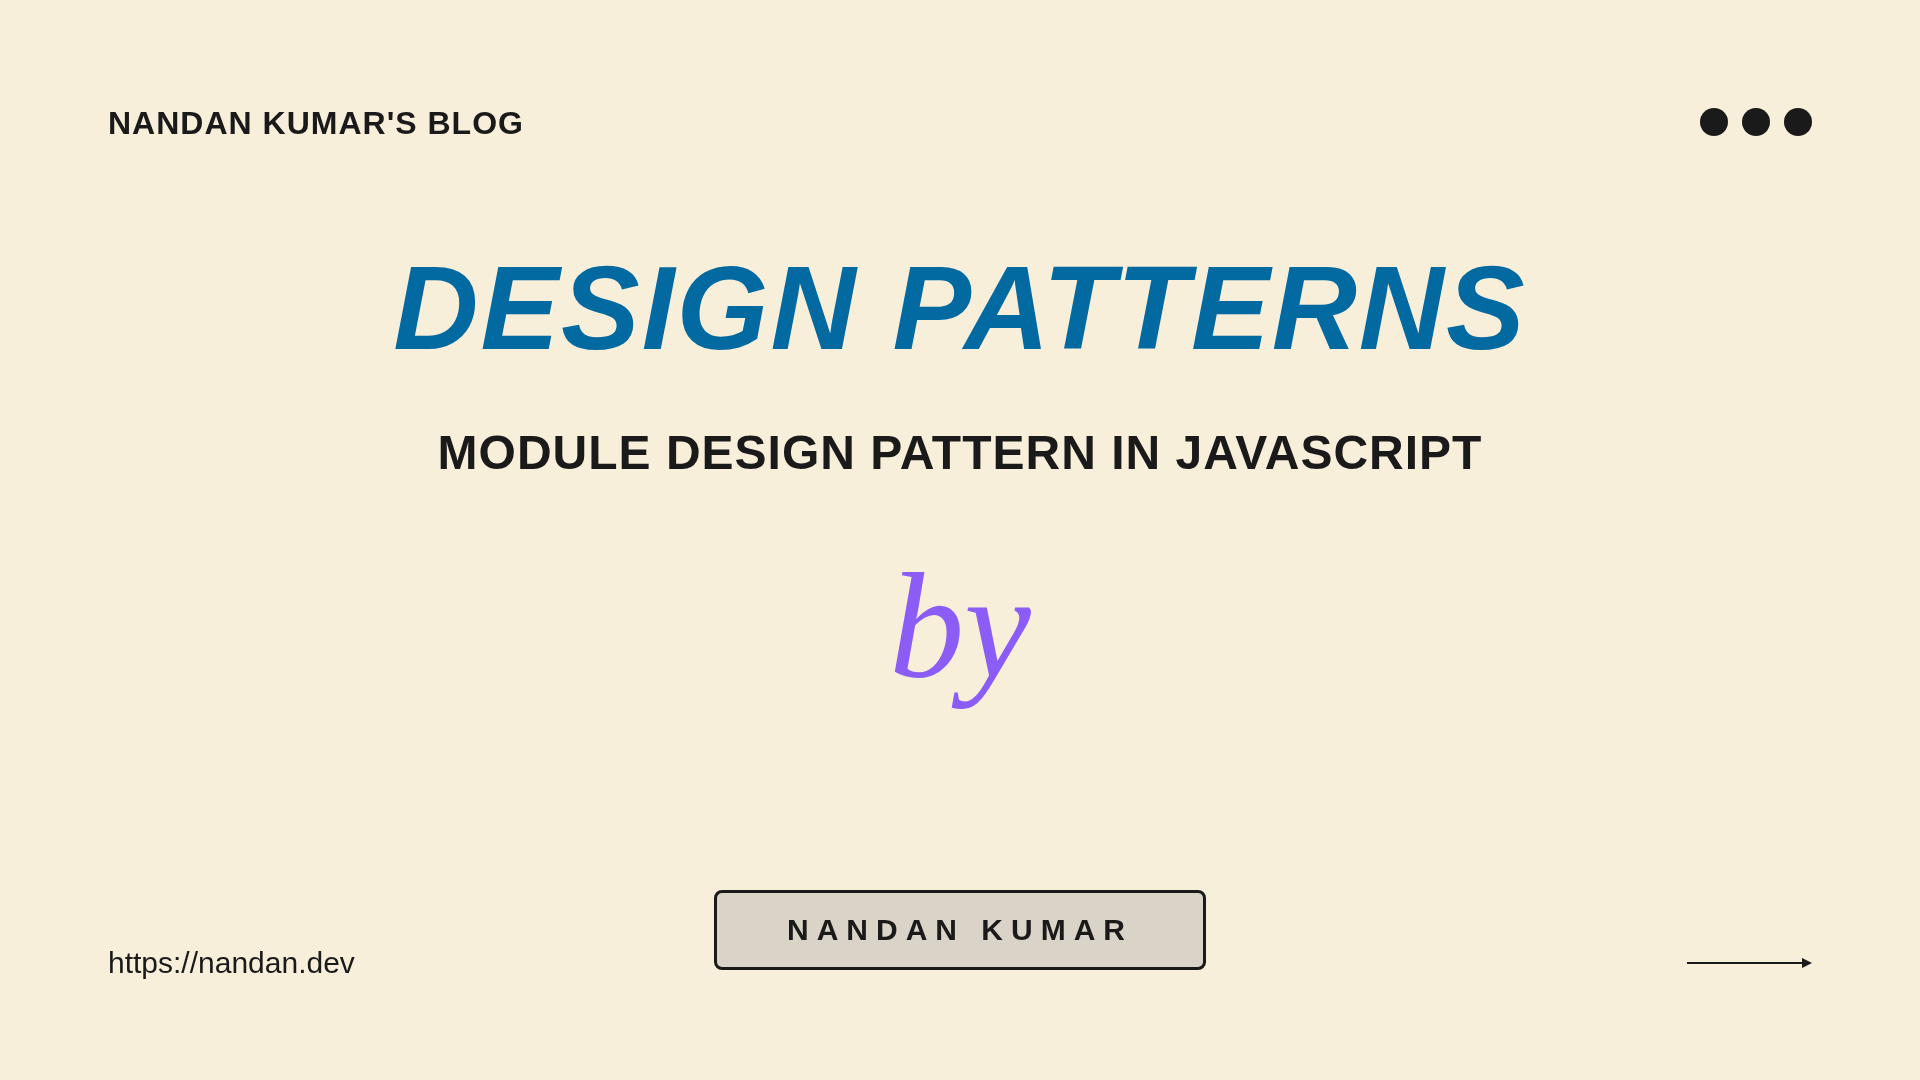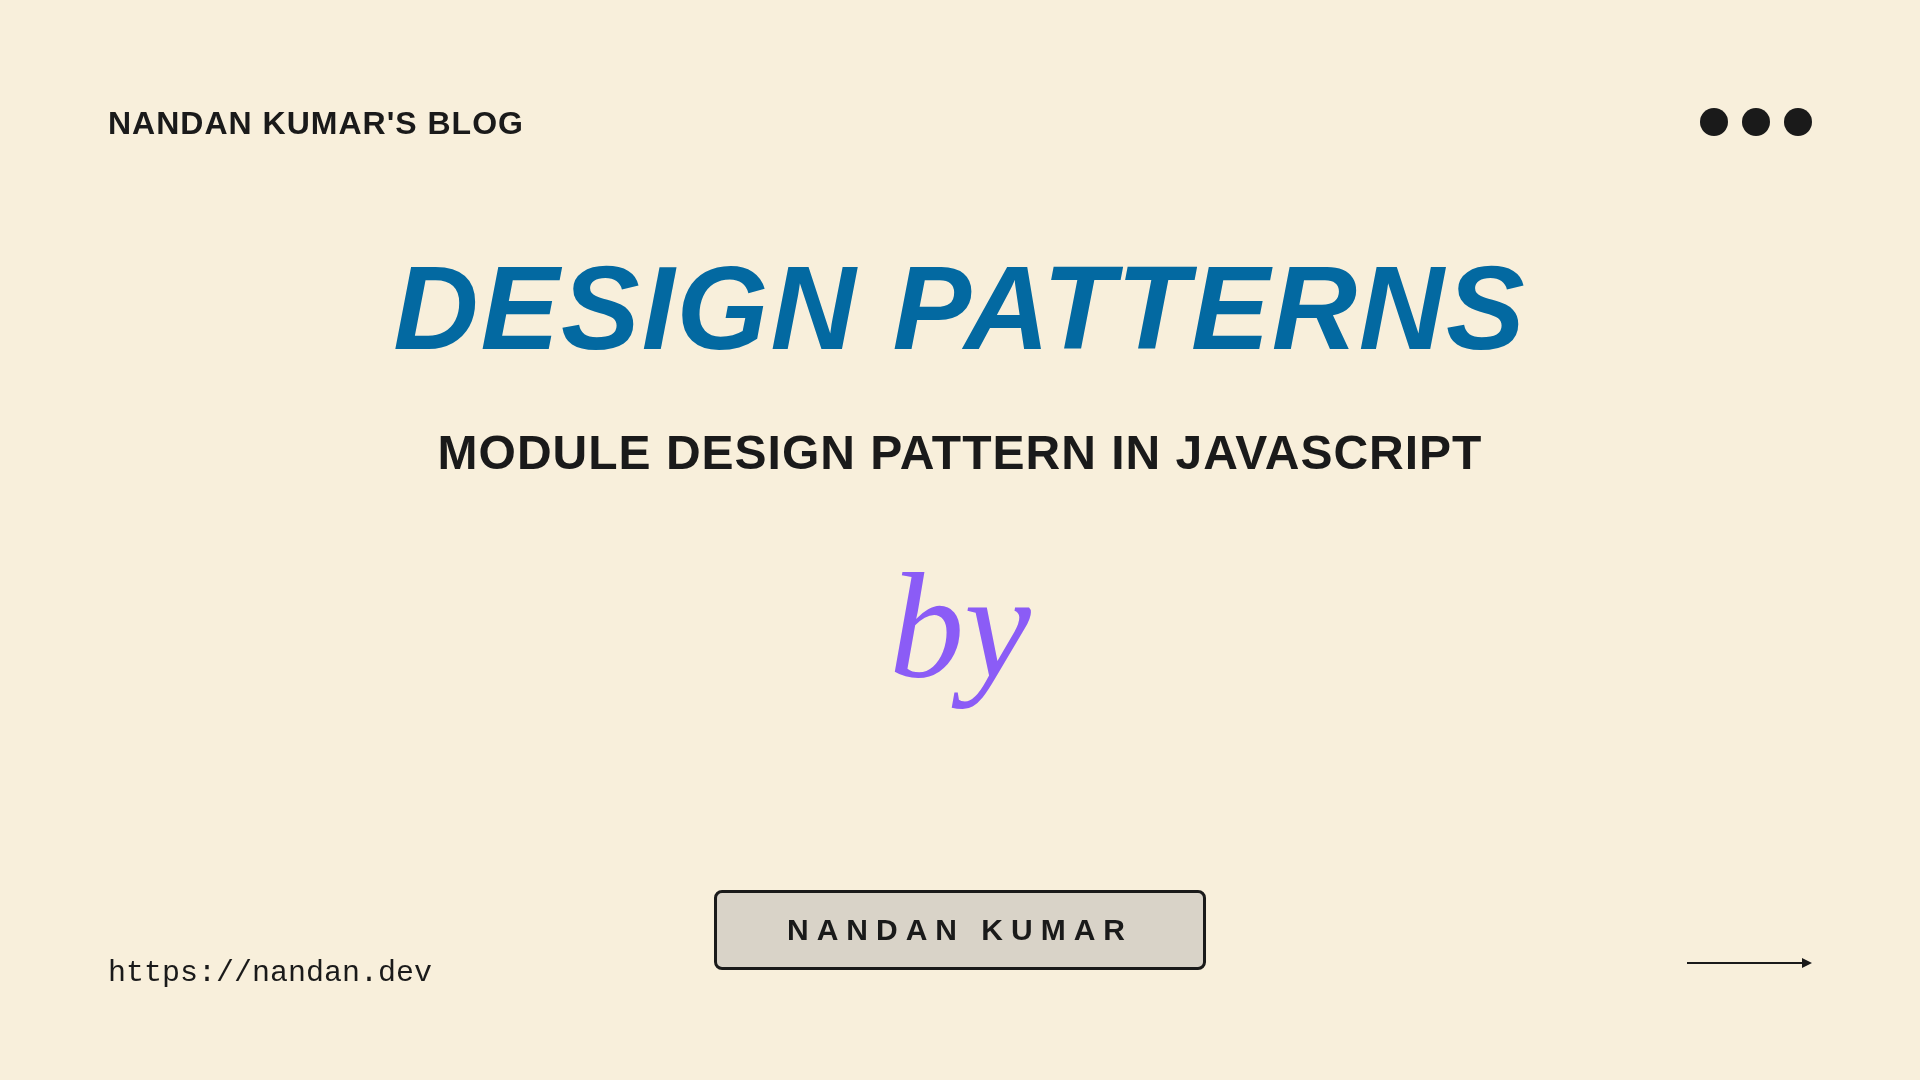--- a/index.html
+++ b/index.html
@@ -96,23 +96,23 @@
       font-family: Arial, sans-serif;
       font-weight: 600;
       font-size: 30px;
       letter-spacing: 8px;
       color: #1a1a1a;
       text-transform: uppercase;
     }
     
     .website-url {
       position: absolute;
-      bottom: 90px;
+      bottom: 100px;
       left: 108px;
-      font-family: Liberation Mono, monospace;
+      font-family: Liberation Sans, sans-serif;
       font-size: 30px;
       color: #1a1a1a;
     }
     
     .arrow-container {
       position: absolute;
       bottom: 112px;
       right: 108px;
       display: flex;
       align-items: center;

